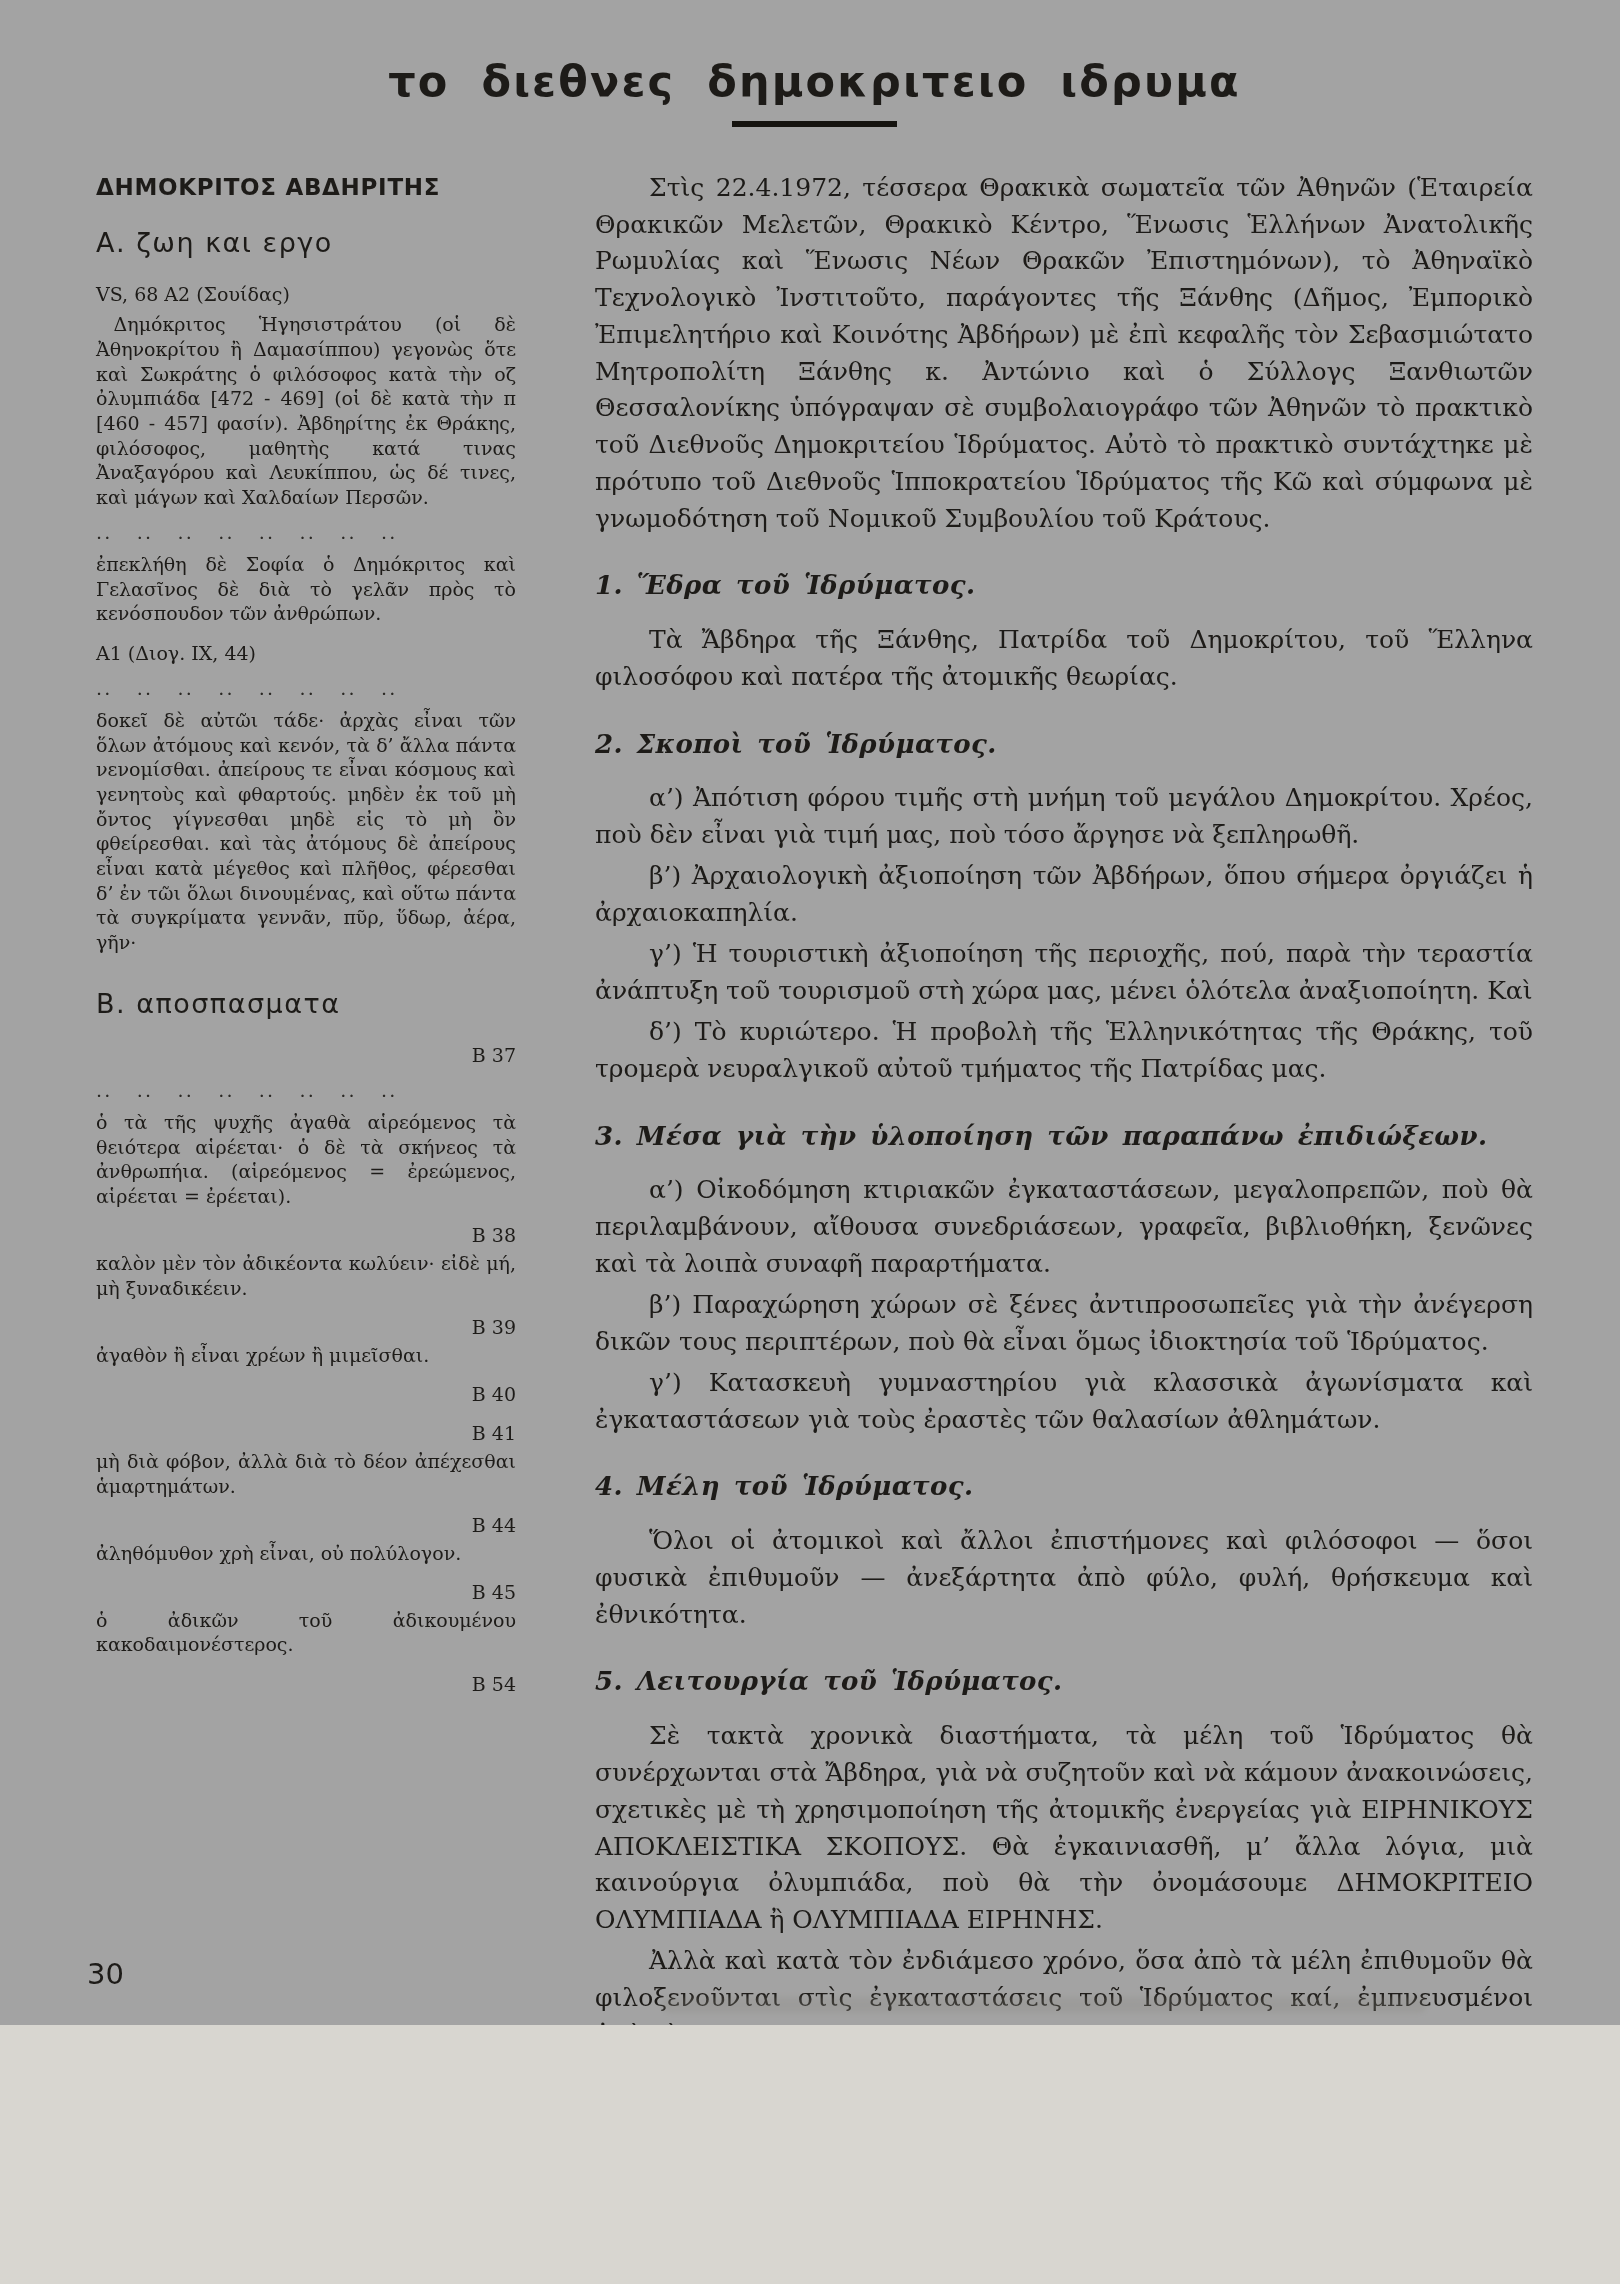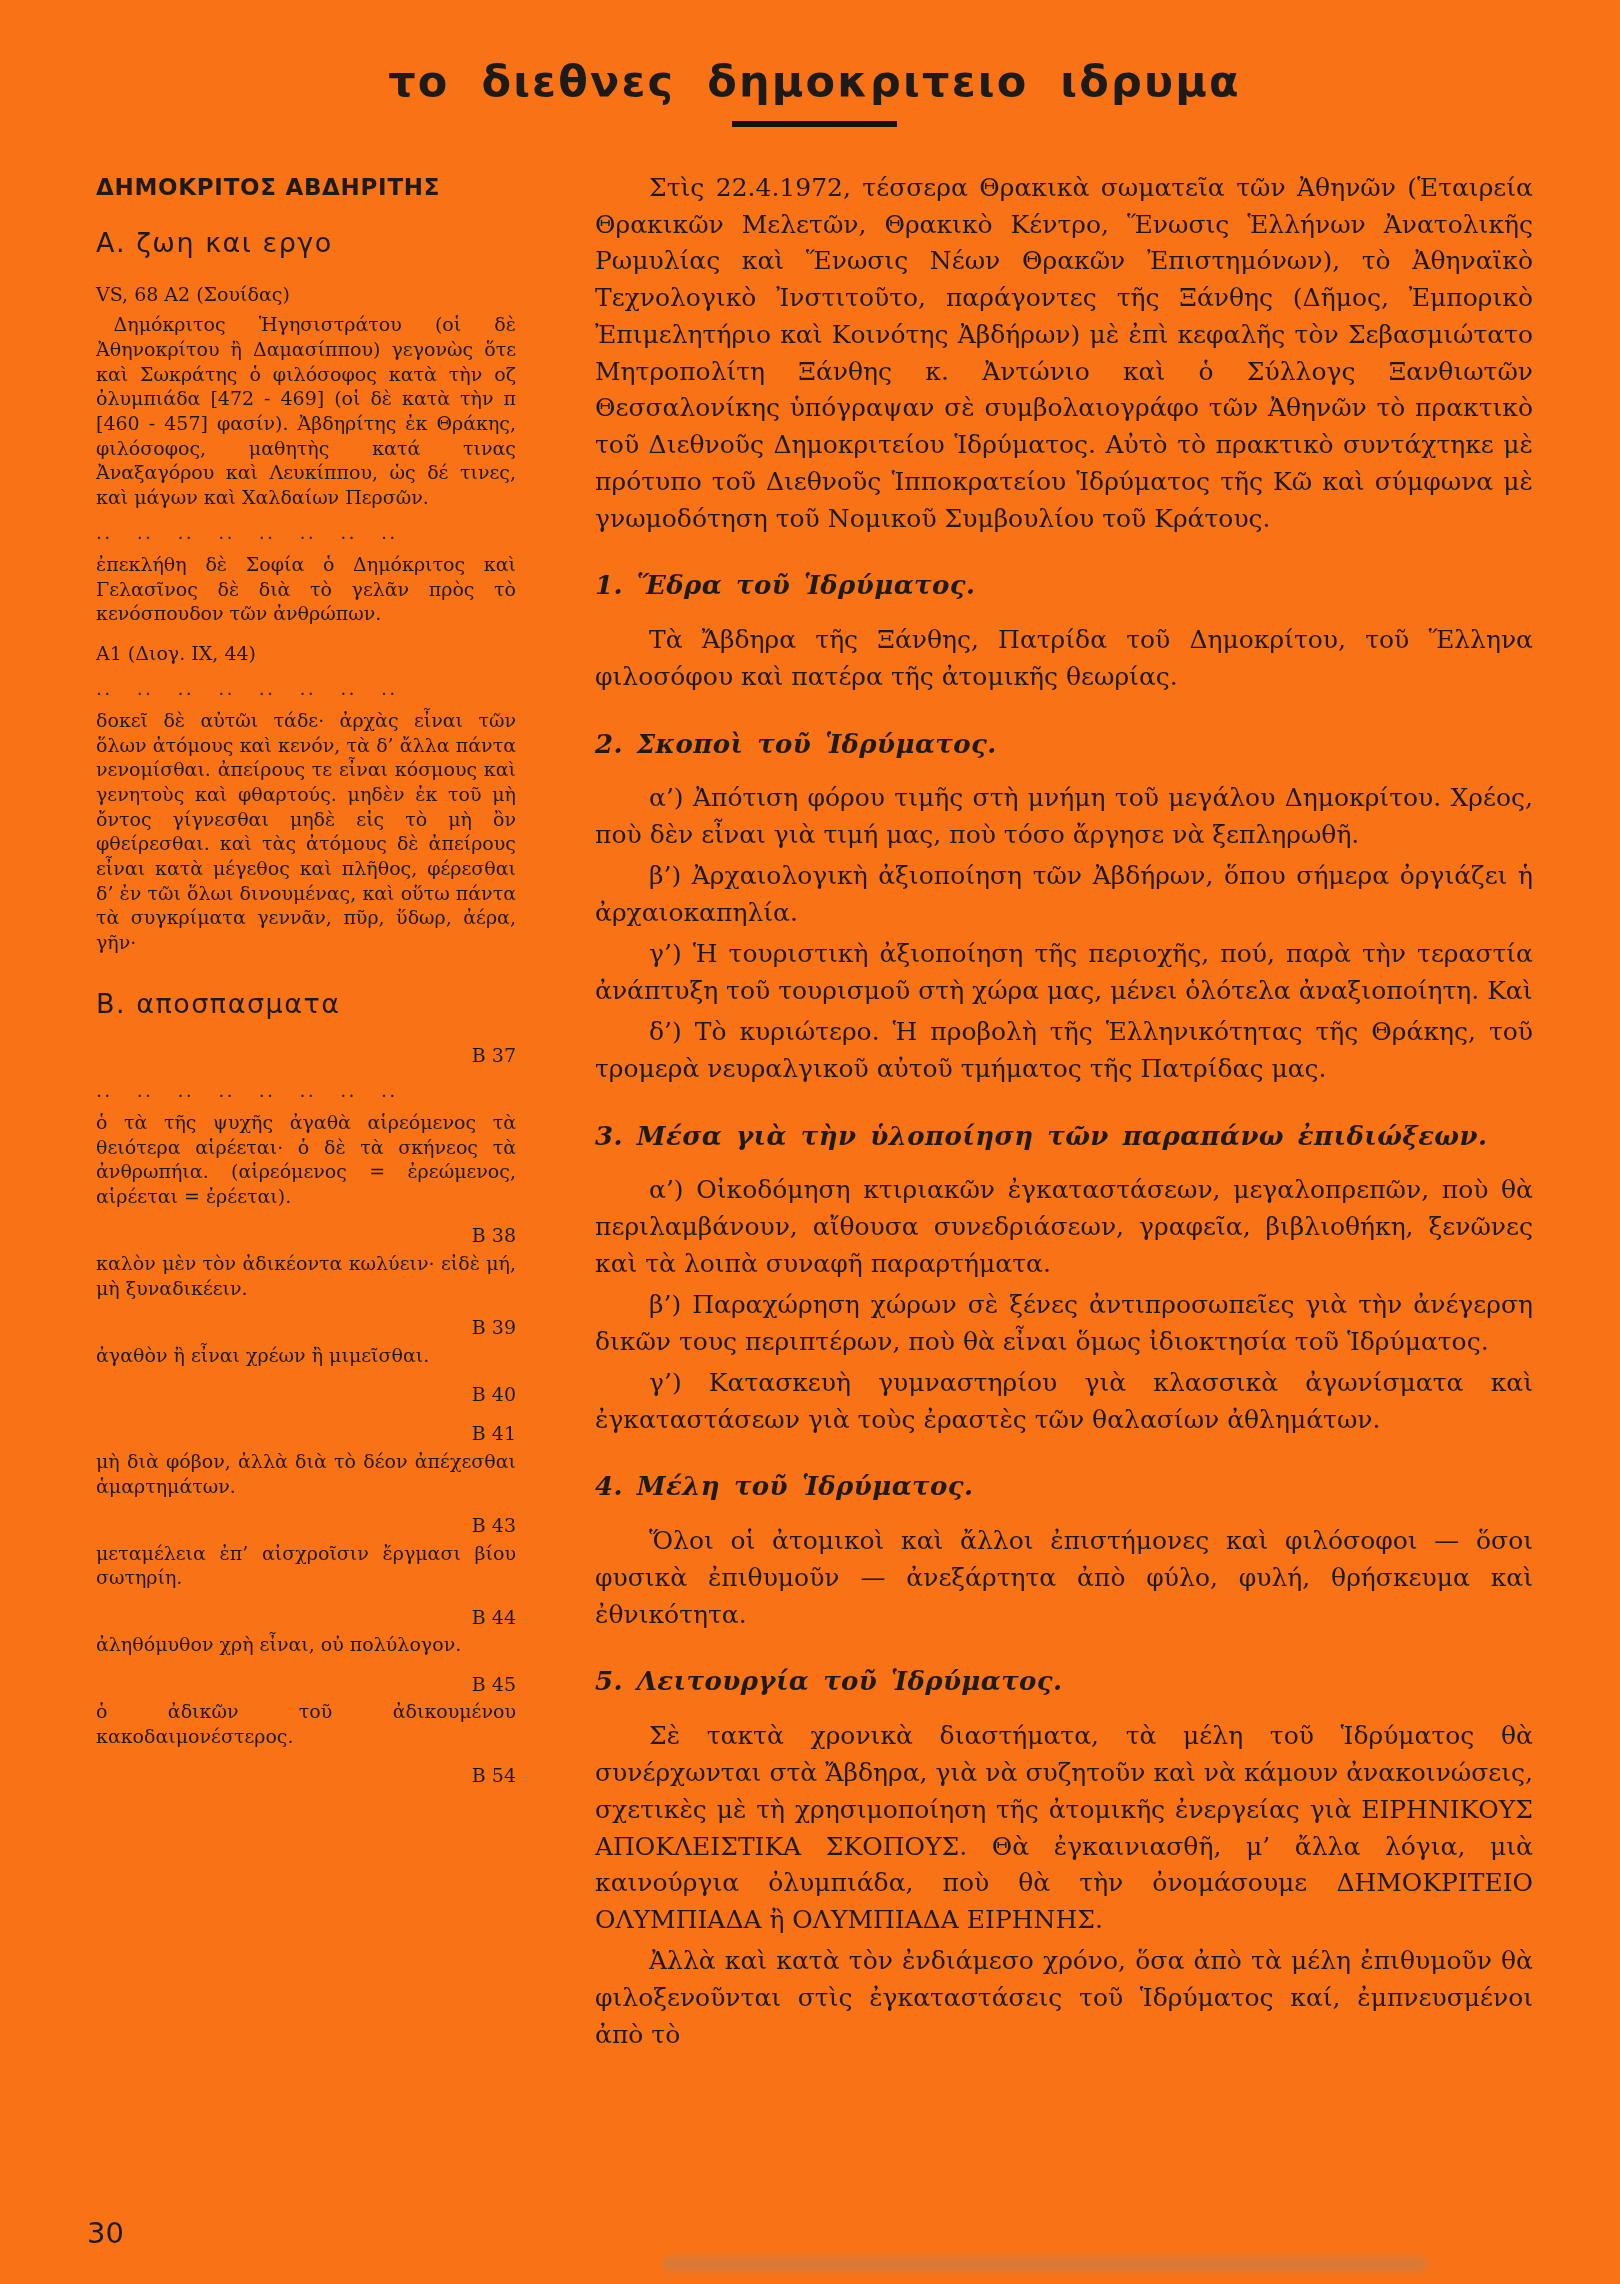--- a/index.html
+++ b/index.html
@@ -1,22 +1,22 @@
 <!DOCTYPE html>
 <html lang="el" style="font-size:11.8px"><head>
 <meta charset="utf-8">
 <style>
   html, body { margin: 0; padding: 0; }
   body { background: #d8d6d0; }
   .page {
     position: relative;
     width: 1621px;
-    height: 2284px;
+    height: 2025px;
     margin: 0 auto;
-    background: #f97316;
+    background: #a3a3a3;
     color: #1d1b18;
     box-sizing: border-box;
     padding: 43px 88px 0 96px;
     font-family: "DejaVu Serif", "Liberation Serif", serif;
     overflow: hidden;
   }
   
   .title-wrap { text-align: center; margin-bottom: 43px; }
   .page-title {
     font-family: "DejaVu Sans", "Liberation Sans", sans-serif;
@@ -124,24 +124,20 @@
         <p>ἀγαθὸν ἢ εἶναι χρέων ἢ μιμεῖσθαι.</p>
       </div>
       <div class="frag">
         <div class="frag-label">Β 40</div>
       </div>
       <div class="frag">
         <div class="frag-label">Β 41</div>
         <p>μὴ διὰ φόβον, ἀλλὰ διὰ τὸ δέον ἀπέχεσθαι ἁμαρτημάτων.</p>
       </div>
       <div class="frag">
-        <div class="frag-label">Β 43</div>
-        <p>μεταμέλεια ἐπ’ αἰσχροῖσιν ἔργμασι βίου σωτηρίη.</p>
-      </div>
-      <div class="frag">
         <div class="frag-label">Β 44</div>
         <p>ἀληθόμυθον χρὴ εἶναι, οὐ πολύλογον.</p>
       </div>
       <div class="frag">
         <div class="frag-label">Β 45</div>
         <p>ὁ ἀδικῶν τοῦ ἀδικουμένου κακοδαιμονέστερος.</p>
       </div>
       <div class="frag">
         <div class="frag-label">Β 54</div>
       </div>

